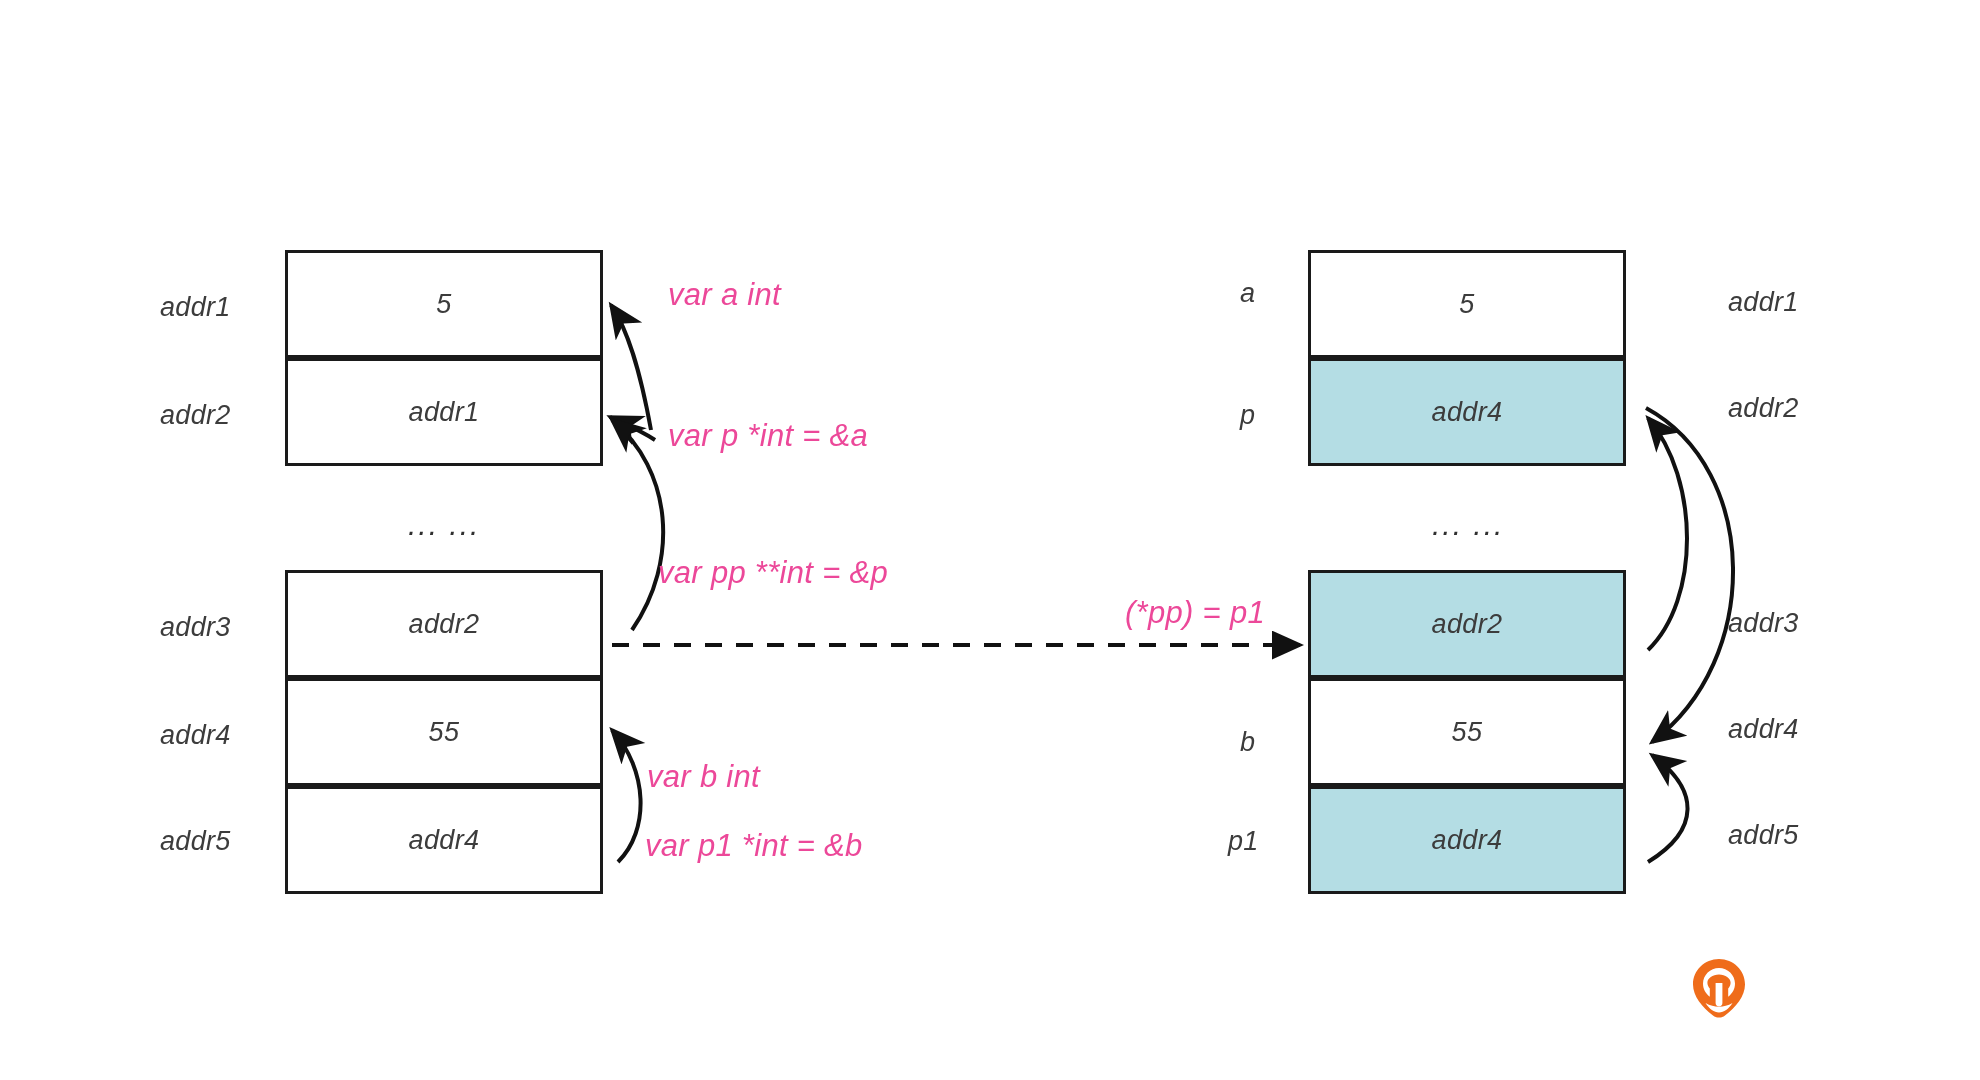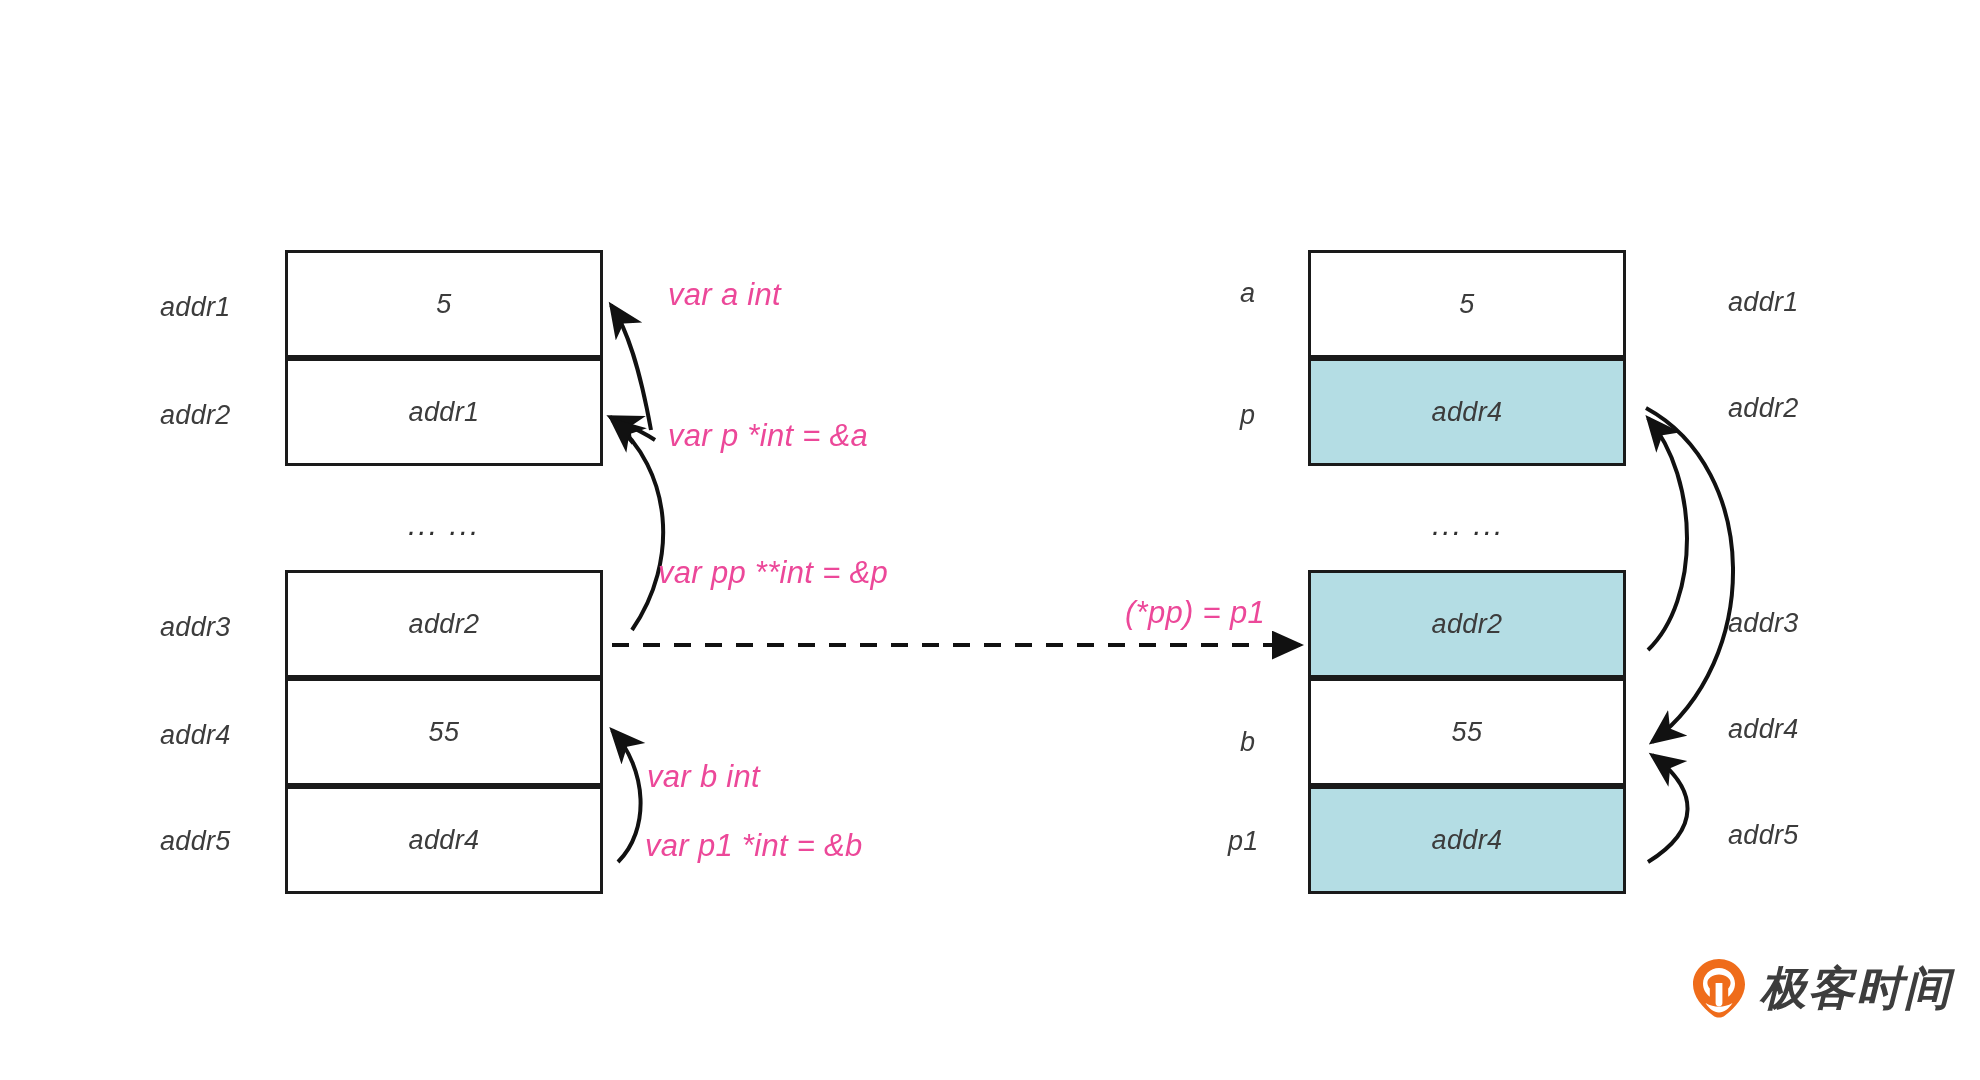--- a/index.html
+++ b/index.html
@@ -181,16 +181,15 @@
 
   <div id="logo">
     <span class="mark">
       <svg width="54" height="60" viewBox="0 0 54 60" xmlns="http://www.w3.org/2000/svg">
         <path d="M27,1 C12.6,1 1,12.4 1,26.4 C1,38 10,49 21,57.5 C24.4,60.2 29.6,60.2 33,57.5 C44,49 53,38 53,26.4 C53,12.4 41.4,1 27,1 Z" fill="#ef6c1a"></path>
         <path d="M27,10 C18.2,10 11,17 11,25.6 C11,31 13.6,35.8 17.8,38.7 L17.8,30.5 C16.3,29 15.4,27 15.4,24.8 C15.4,20.2 20.6,16.5 27,16.5 C33.4,16.5 38.6,20.2 38.6,24.8 C38.6,27 37.7,29 36.2,30.5 L36.2,38.7 C40.4,35.8 43,31 43,25.6 C43,17 35.8,10 27,10 Z" fill="#ffffff"></path>
         <path d="M23.6,25 L30.4,25 L30.4,45 C30.4,47 28.9,48.6 27,48.6 C25.1,48.6 23.6,47 23.6,45 Z" fill="#ffffff"></path>
         <path d="M13.5,45 C17.5,51 22,54.5 27,54.5 C32,54.5 36.5,51 40.5,45 C36,47.5 31.5,48.8 27,48.8 C22.5,48.8 18,47.5 13.5,45 Z" fill="#ffffff"></path>
       </svg>
     </span>
-    <span class="logo-text">极客时间</span>
   </div>
 
 </div>
 
 </body></html>

